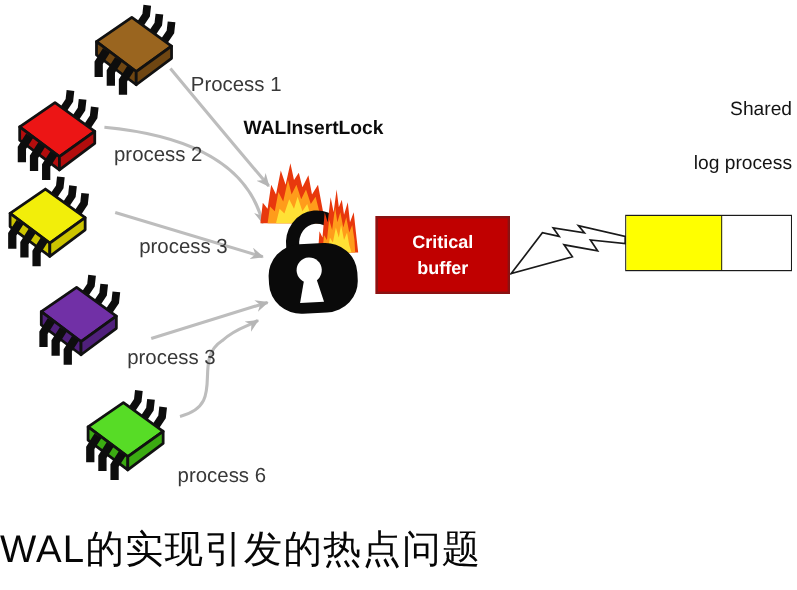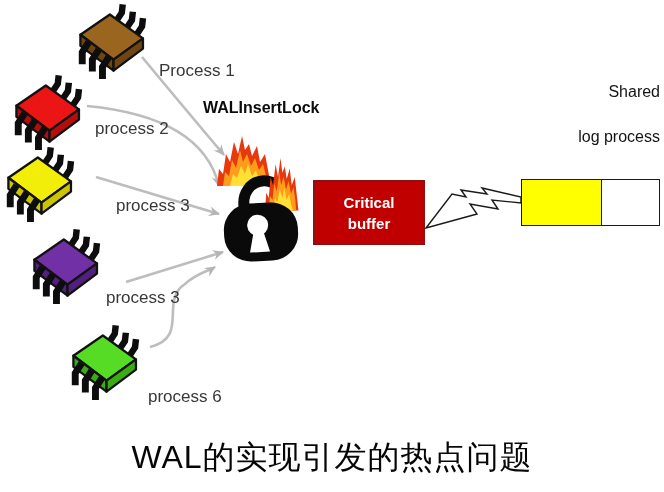--- a/index.html
+++ b/index.html
@@ -29,21 +29,21 @@
   .critical-box .cl{
     color:#ffffff;font-weight:bold;font-size:15px;line-height:21px;
   }
   .log-buffer{
     position:absolute;left:521px;top:179px;width:139px;height:47px;
     border:1.5px solid #1a1a1a;box-sizing:border-box;display:flex;
   }
   .log-buffer .cell-filled{width:80px;height:100%;background:#FFFF00;border-right:1.5px solid #1a1a1a;box-sizing:border-box;}
   .log-buffer .cell-empty{flex:1;height:100%;background:#ffffff;}
   .main-title{
-    position:absolute;left:0;top:436px;width:664px;text-align:center;
+    position:absolute;left:0;top:436px;width:664px;text-align:left;
     font-size:32px;font-weight:300;color:#060606;letter-spacing:1px;
   }
 </style>
 <style>.chip1 .chip-top{fill:#9A651F;}.chip1 .chip-sidel{fill:#6F4612;}.chip1 .chip-sider{fill:#6F4612;}.chip2 .chip-top{fill:#EC1515;}.chip2 .chip-sidel{fill:#B30D0D;}.chip2 .chip-sider{fill:#B30D0D;}.chip3 .chip-top{fill:#F2EE0A;}.chip3 .chip-sidel{fill:#CCC400;}.chip3 .chip-sider{fill:#CCC400;}.chip4 .chip-top{fill:#7130A6;}.chip4 .chip-sidel{fill:#50207C;}.chip4 .chip-sider{fill:#50207C;}.chip5 .chip-top{fill:#57DC26;}.chip5 .chip-sidel{fill:#3BAB12;}.chip5 .chip-sider{fill:#3BAB12;}</style></head>
 <body>
 
 <div class="stage">
 
   <svg class="gfx" width="664" height="492" viewBox="0 0 664 492">
     <defs>

